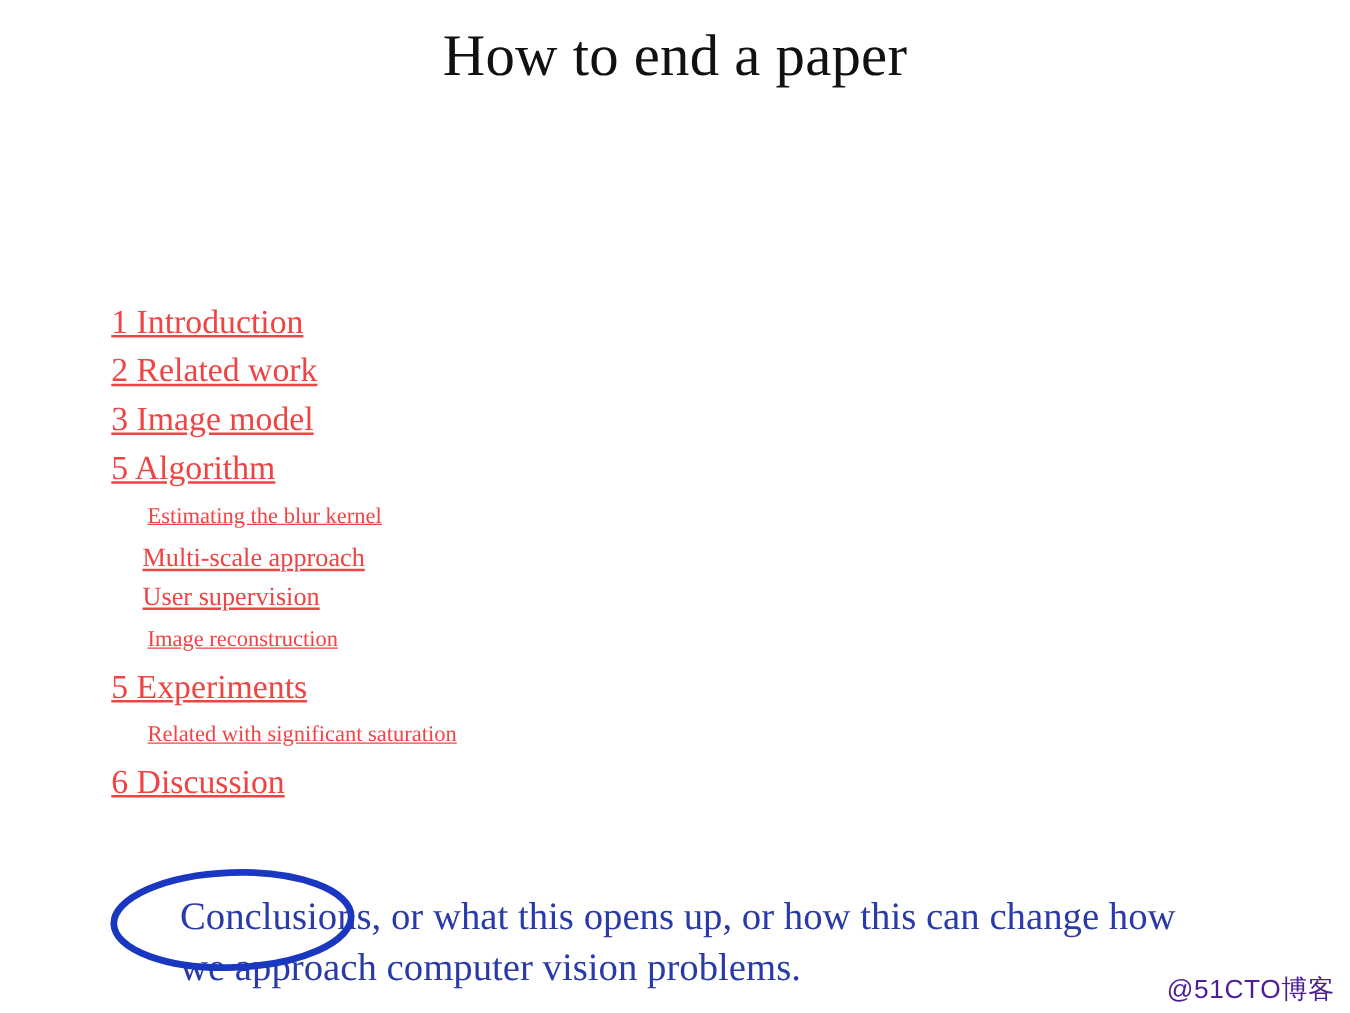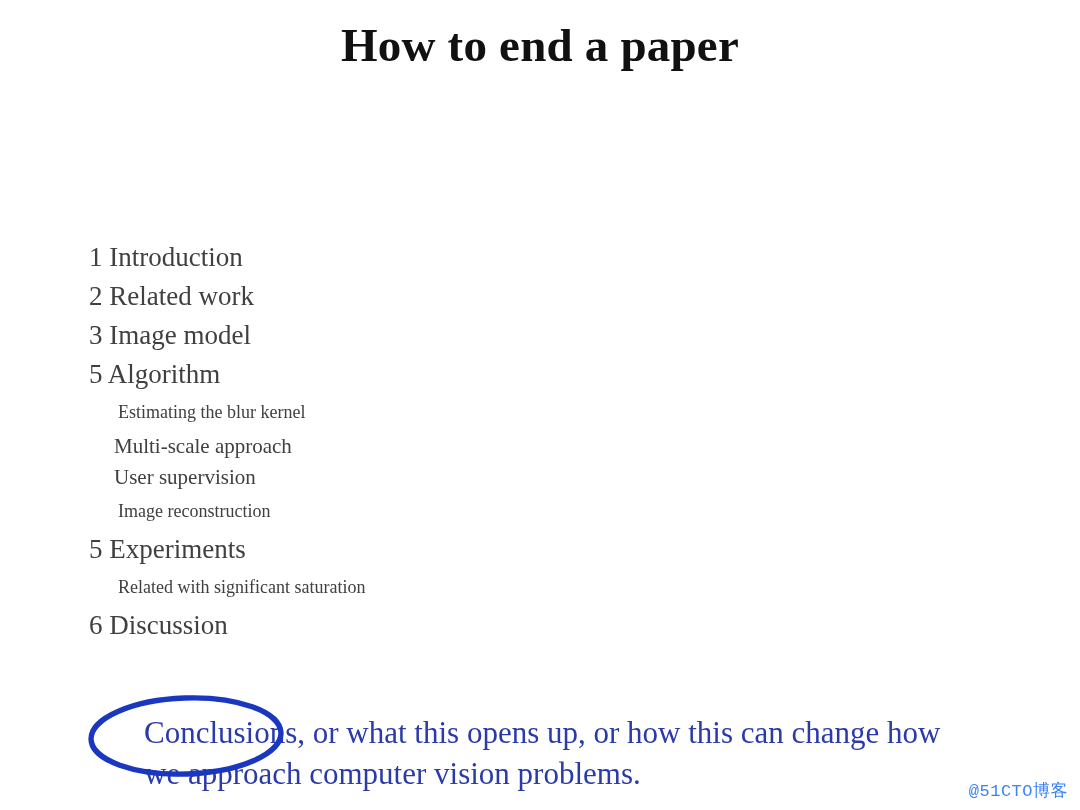--- a/index.html
+++ b/index.html
@@ -27,38 +27,39 @@
 
   
   #slide-title {
     position: absolute;
     left: 0;
     top: 16px;
     width: 1080px;
     text-align: center;
     font-size: 47px;
     line-height: 58px;
-    font-weight: 700;
+    font-weight: 400;
     color: #111111;
     letter-spacing: 0.2px;
   }
 
   
   #outline {
     position: absolute;
     left: 0;
     top: 238px;
     width: 1080px;
   }
 
   .outline-item {
     display: block;
     white-space: nowrap;
-    color: #404040;
+    color: #ef4444;
     font-weight: 400;
+    text-decoration: underline;
   }
 
   .outline-item.lvl-0 {
     padding-left: 89px;
     font-size: 27px;
     line-height: 39px;
   }
 
   .outline-item.lvl-1 {
     padding-left: 118px;
@@ -104,24 +105,24 @@
     width: 100%;
     height: 100%;
     overflow: visible;
   }
 
   
   #watermark {
     position: absolute;
     right: 12px;
     bottom: 8px;
-    font-family: Liberation Mono, monospace;
-    font-size: 17px;
+    font-family: Liberation Sans, sans-serif;
+    font-size: 21px;
     line-height: 20px;
-    color: #3b82f6;
+    color: #4c1d95;
     letter-spacing: 0.5px;
     user-select: none;
   }
 </style>
 </head>
 <body>
 
 <div id="slide">
 
   <h1 id="slide-title">How to end a paper</h1>

